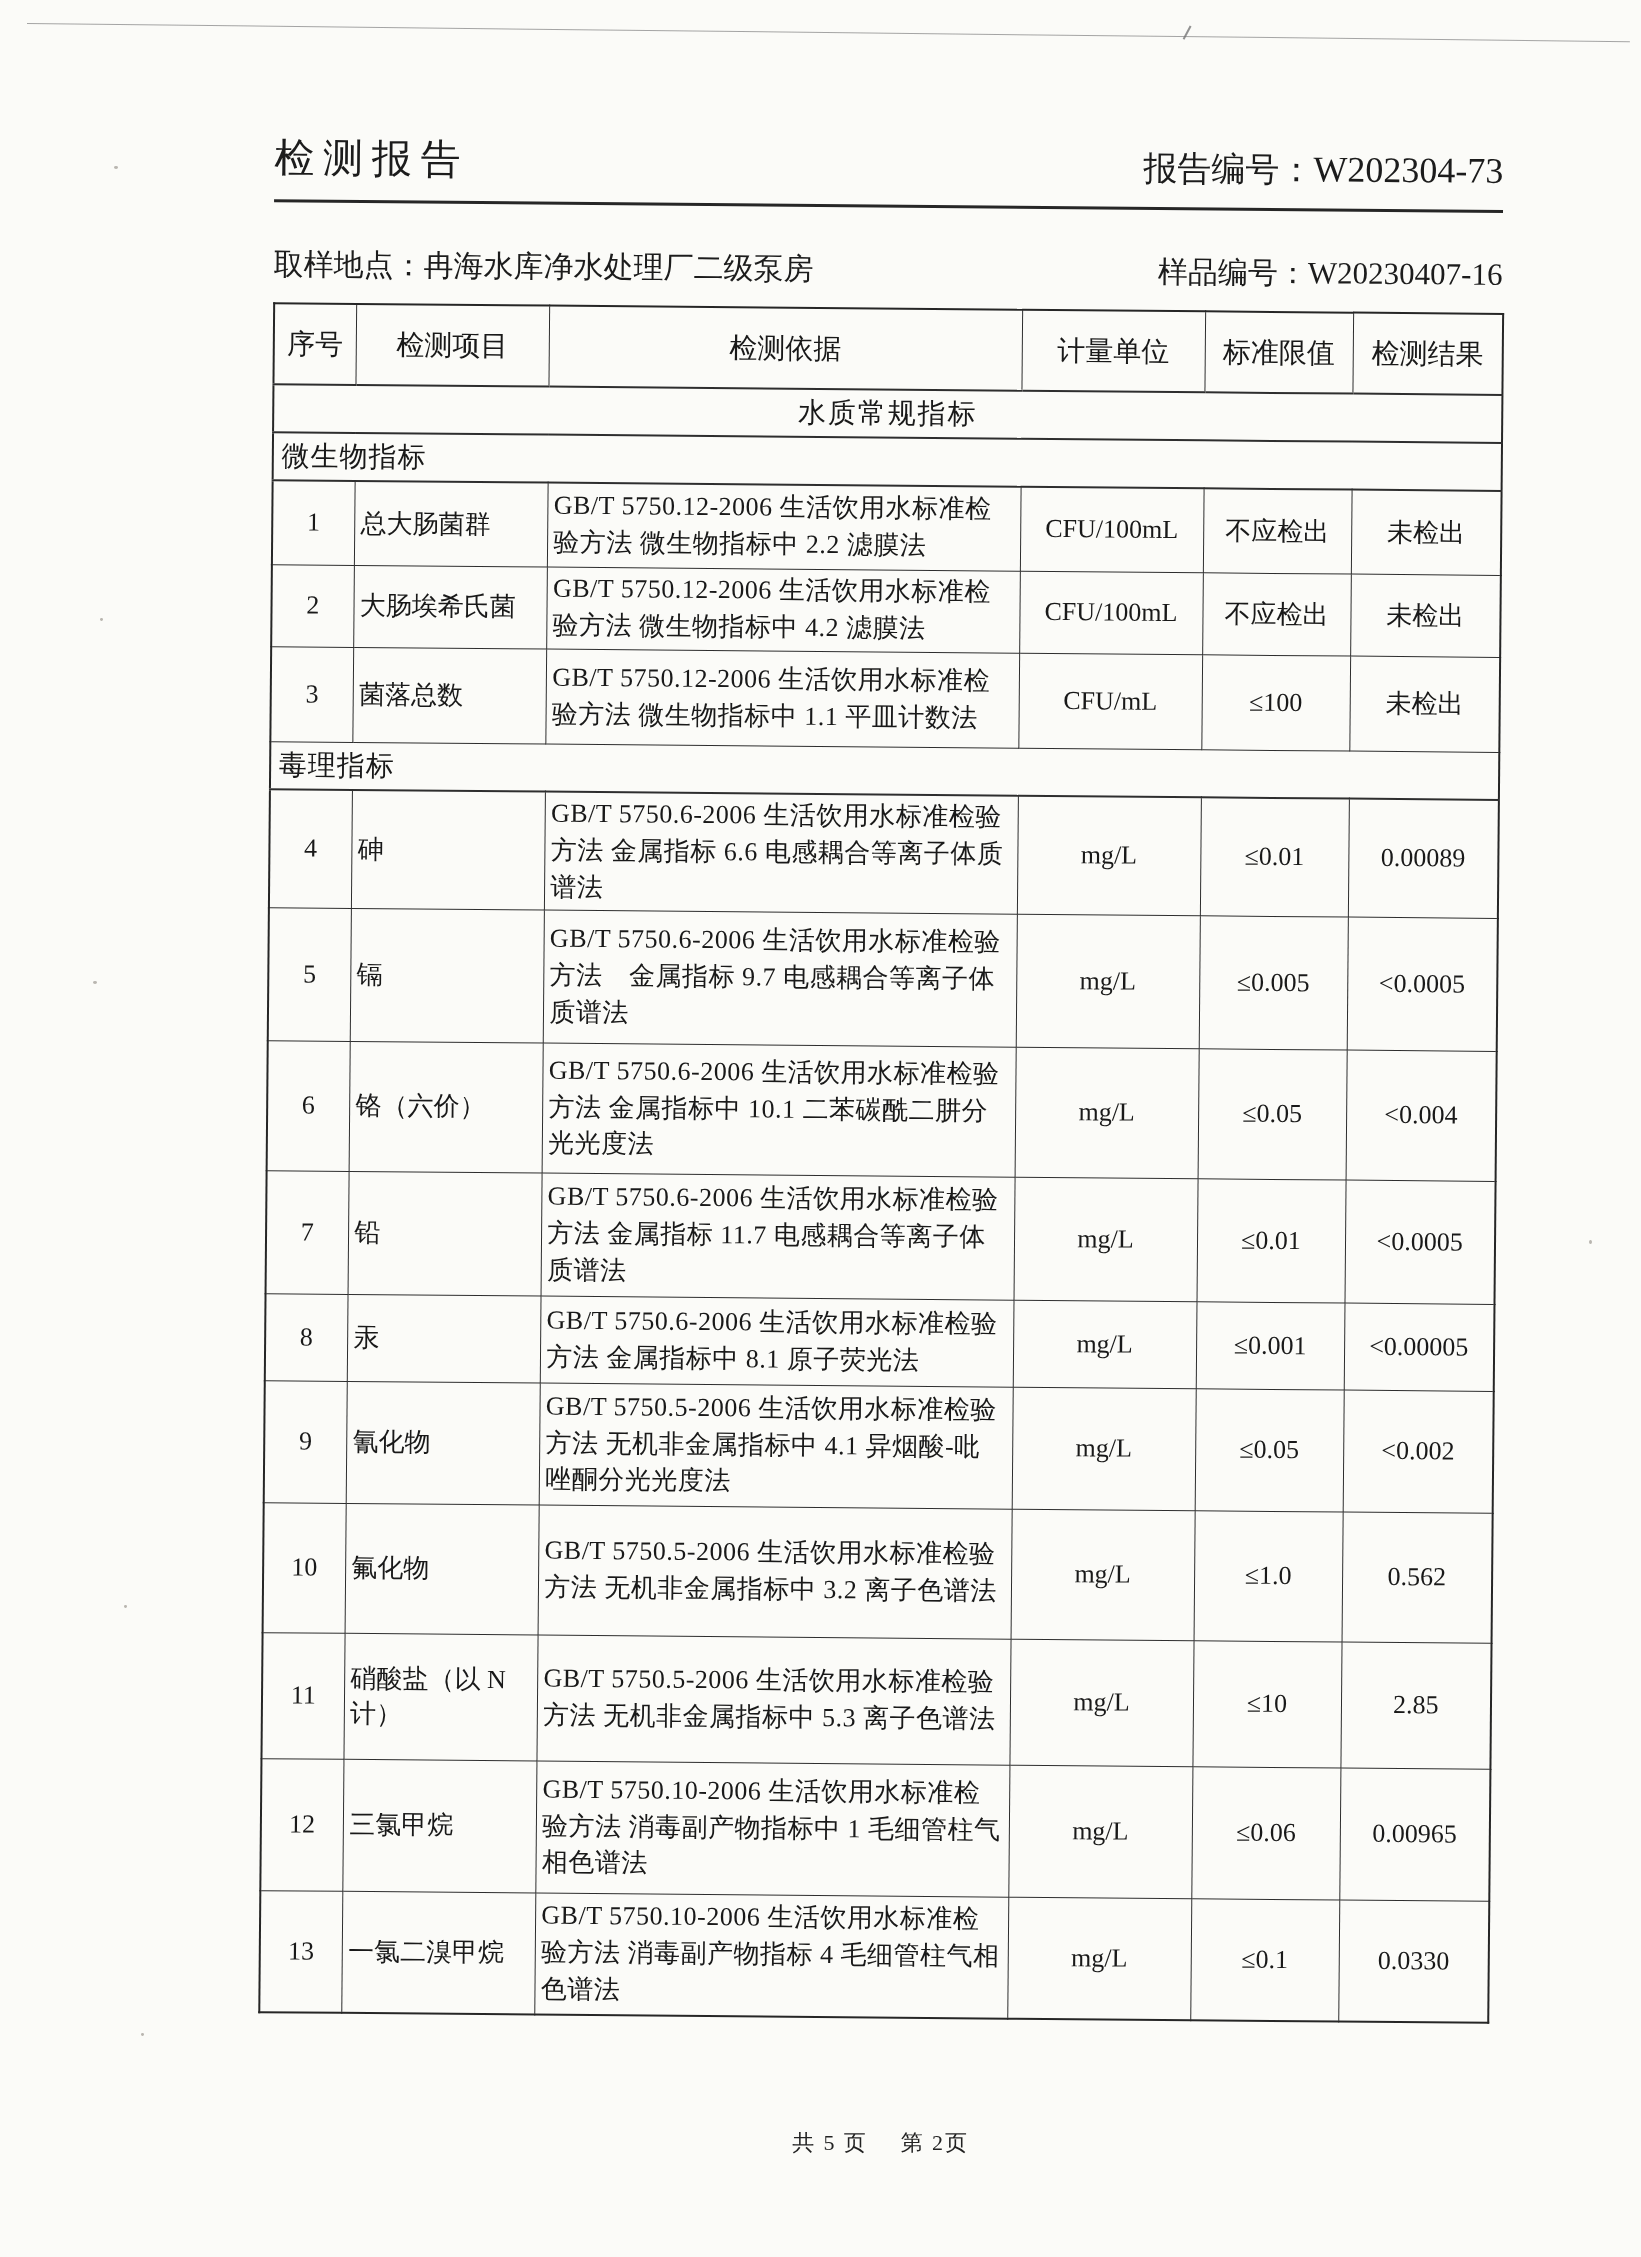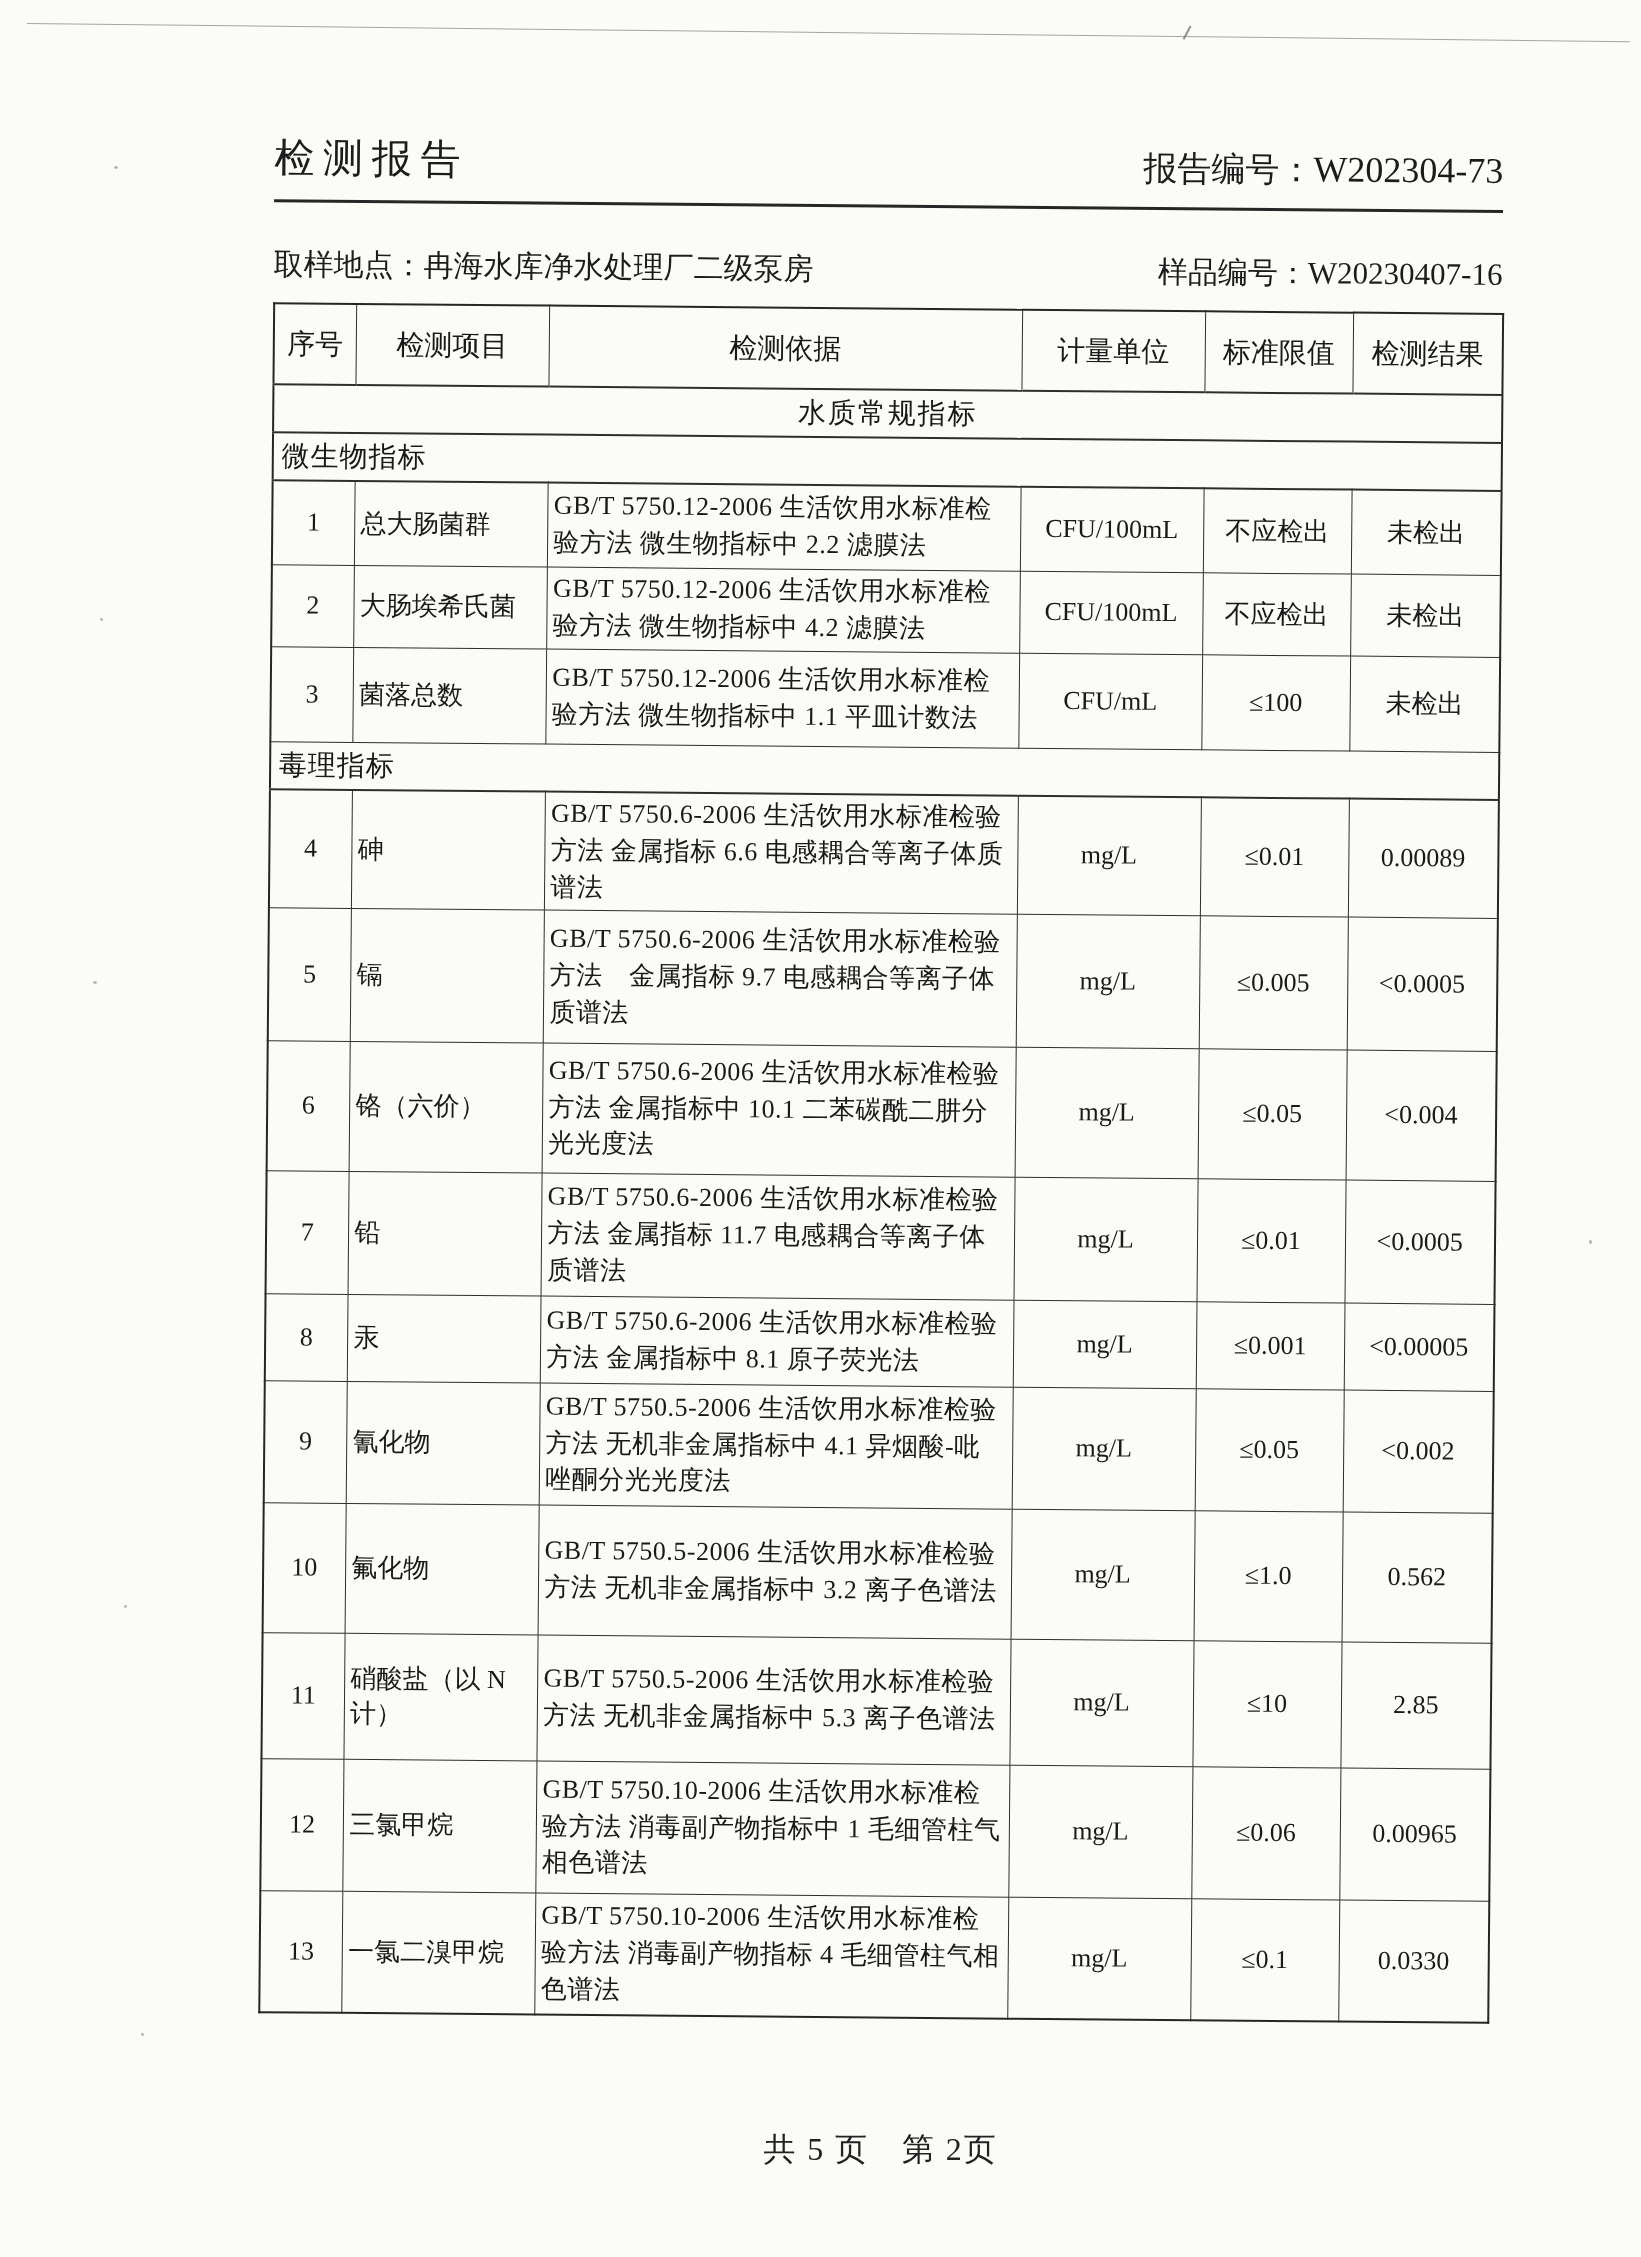--- a/index.html
+++ b/index.html
@@ -72,21 +72,21 @@
     border-top-width:2.9px;border-bottom-width:2.9px;
   }
   tr.group td{
     text-align:left;padding-left:7.7px;font-size:28px;letter-spacing:1px;
     border-bottom-width:2.9px;
   }
   .num{font-family:"Liberation Serif","DejaVu Serif",serif;}
 
   .footer{
     position:absolute;left:266px;top:2128px;width:1229px;
-    text-align:center;font-size:32px;letter-spacing:1.9px;color:#222;
+    text-align:center;font-size:22px;letter-spacing:1.9px;color:#222;
   }
   .footer .gap{display:inline-block;width:33px;}
 </style>
 </head>
 <body>
 
 <div class="page-edge"></div>
 <div class="pen-mark"></div>
 <div class="speck s1"></div>
 <div class="speck s2"></div>

